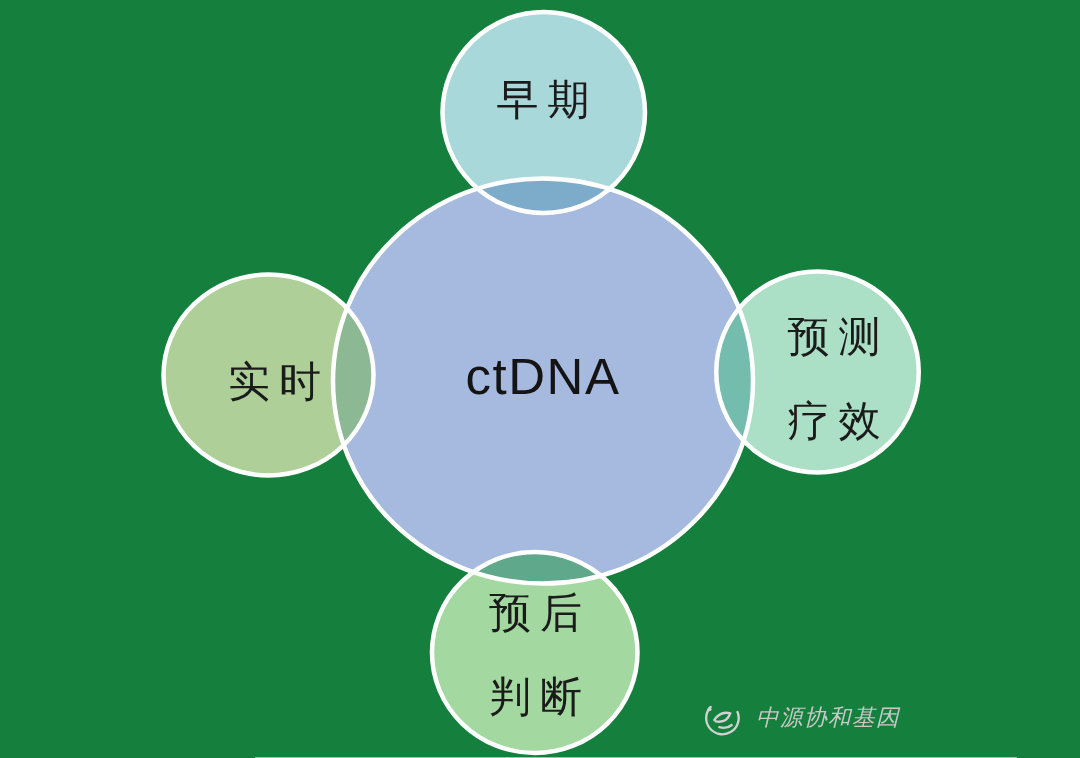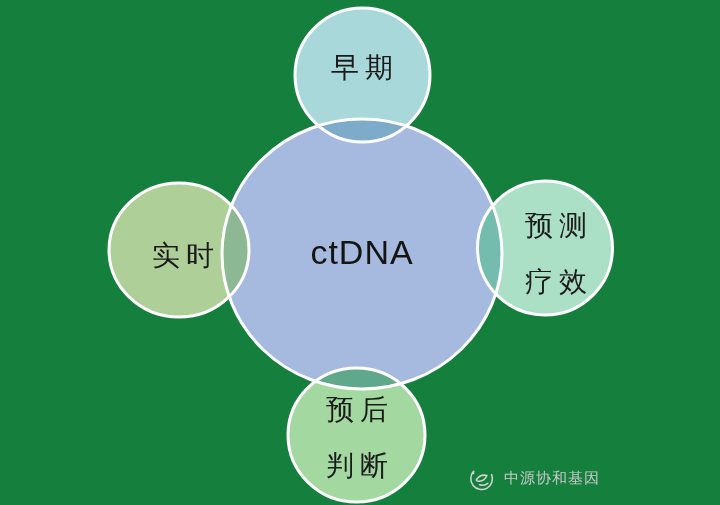--- a/index.html
+++ b/index.html
@@ -16,21 +16,21 @@
     color:#1b1b1b;
   }
   .center-label{
     position:absolute;left:362px;top:252px;transform:translate(-50%,-50%);
     font-family:"Liberation Sans",sans-serif;
     font-size:34px;font-weight:400;letter-spacing:1px;color:#141414;
     white-space:nowrap;
   }
   .watermark{
     position:absolute;left:467px;top:464px;
-    display:flex;align-items:center;gap:8px;
+    display:flex;align-items:center;gap:8px;font-style:italic;
   }
   .watermark .wm-text{
     font-family:"Liberation Sans",sans-serif;
     font-size:15px;letter-spacing:1px;color:#c9c9c9;
   }
 </style>
 </head>
 <body>
 
 <div class="stage">

